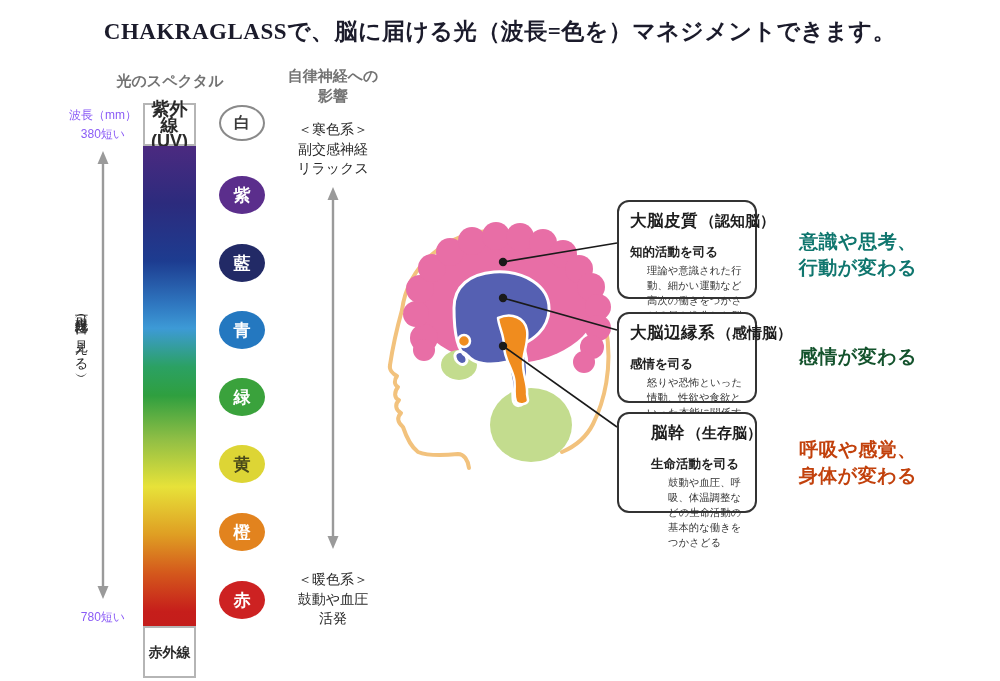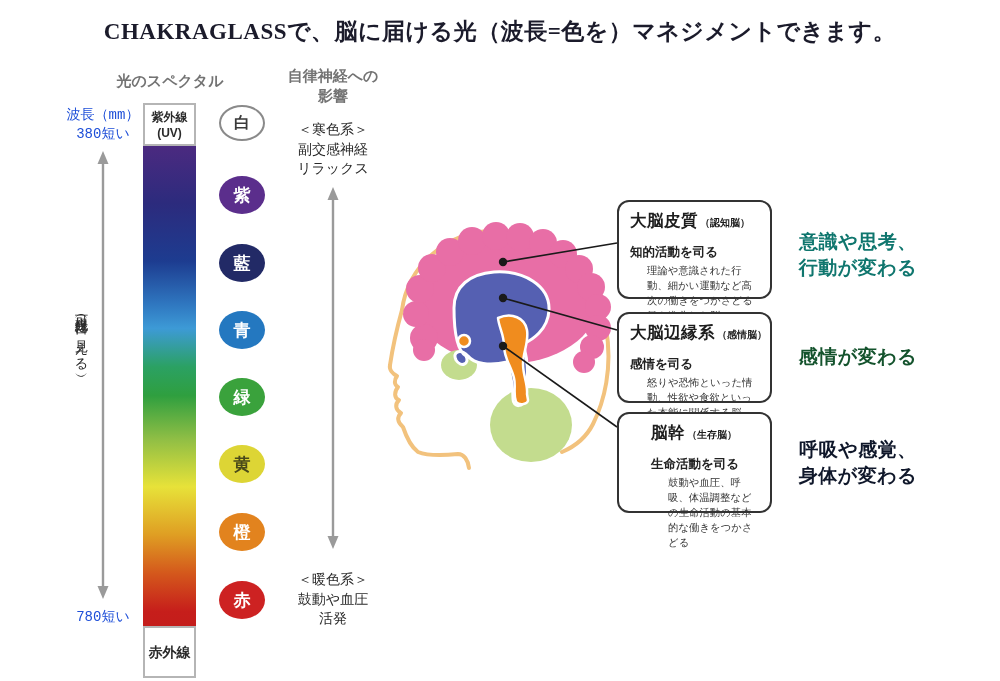--- a/index.html
+++ b/index.html
@@ -5,25 +5,25 @@
   * { margin:0; padding:0; box-sizing:border-box; }
   html,body { background:#ffffff; }
   body { font-family:"Liberation Sans","DejaVu Sans",sans-serif; color:#222; }
   .page { position:relative; width:1000px; height:681px; background:#fff; overflow:hidden; }
 
   .title { position:absolute; top:16px; left:0; width:1000px; text-align:center;
            font-family:"Liberation Serif","DejaVu Serif",serif;
            font-size:23px; font-weight:700; color:#1b1b2b; letter-spacing:.5px; }
 
   .col-header { position:absolute; text-align:center; font-size:15px; font-weight:700; color:#737373; line-height:20px; }
-  .small-label { position:absolute; font-size:14px; color:#1d4ed8; text-align:center; line-height:19px;font-family:Liberation Mono, monospace; }
+  .small-label { position:absolute; font-size:12px; color:#8b5cf6; text-align:center; line-height:19px; }
 
   
   .uv-box, .ir-box { position:absolute; left:143px; width:53px; background:#fff;
-        border:2px solid #b5b5b5; text-align:center; font-size:12px; font-weight:700;
+        border:2px solid #b5b5b5; text-align:center; font-size:18px; font-weight:700;
         color:#2a2a2a; display:flex; flex-direction:column; justify-content:center; line-height:16px; }
   .uv-box { top:103px; height:43px; }
   .ir-box { top:626px; height:52px; font-size:14px; }
   .spectrum-bar { position:absolute; left:143px; top:146px; width:53px; height:480px; }
 
   
   .v-text { position:absolute; left:72px; top:304px; height:160px;
             writing-mode:vertical-rl; text-orientation:mixed;
             font-size:13.5px; color:#2a2a2a; letter-spacing:1.5px; }
 
@@ -34,25 +34,25 @@
 
   .cool-warm { position:absolute; left:263px; width:140px; text-align:center;
                font-size:14px; color:#2a2a2a; line-height:19.5px; }
 
   .arrow-svg { position:absolute; }
 
   
   .brain-svg { position:absolute; left:380px; top:210px; width:245px; height:310px; pointer-events:none; }
 
   
-  .info-box { position:absolute; left:617px; width:155px; background:#fff;
+  .info-box { position:absolute; left:617px; width:140px; background:#fff;
               border:2px solid #333; border-radius:12px; padding:8px 11px 6px 11px; }
   .box-head { display:flex; align-items:baseline; gap:2px; white-space:nowrap; }
   .box-title { font-size:16.5px; font-weight:700; color:#1d1d1d; letter-spacing:.5px; }
-  .box-sub { font-size:10px; font-weight:600; color:#1d1d1d; }
+  .box-sub { font-size:15px; font-weight:600; color:#1d1d1d; }
   .box-role { font-size:12.5px; font-weight:600; color:#222; margin-top:12px; }
   .box-desc { font-size:10.3px; color:#333; margin-top:3px; line-height:1.45; letter-spacing:.1px;margin-left:17px; }
 
   .effect { position:absolute; left:778px; width:160px; text-align:center;
             font-size:19px; font-weight:700; line-height:26px; letter-spacing:.5px; }
 </style>
 </head>
 <body>
 
 <div class="page">
@@ -204,18 +204,18 @@
   </div>
 
   <div class="effect" style="top: 229px; color: #0f766e;">
     <div>意識や思考、</div>
     <div>行動が変わる</div>
   </div>
   <div class="effect" style="top: 344px; color: #14532d;">
     <div>感情が変わる</div>
     <div></div>
   </div>
-  <div class="effect" style="top: 437px; color: #0f172a;">
+  <div class="effect" style="top: 437px; color: #c2410c;">
     <div>呼吸や感覚、</div>
     <div>身体が変わる</div>
   </div>
 
 </div>
 
 </body></html>

